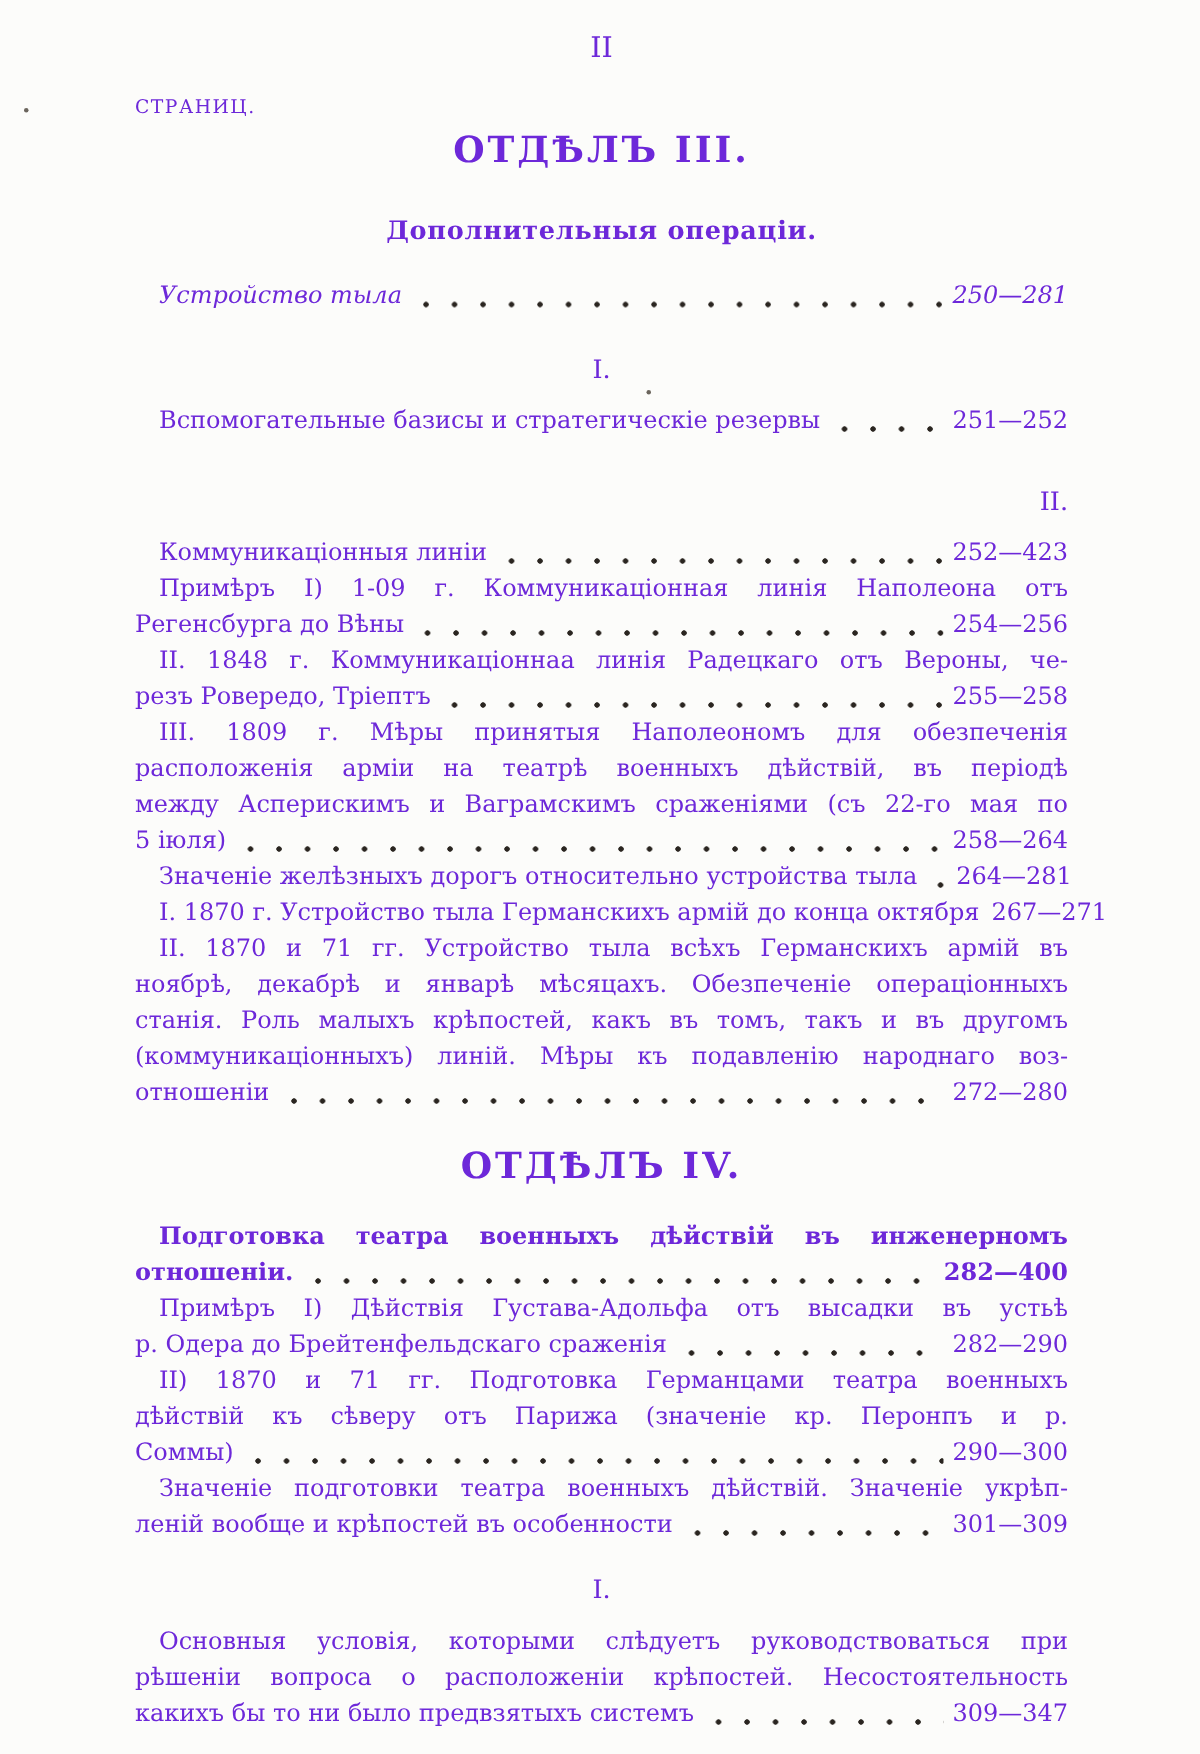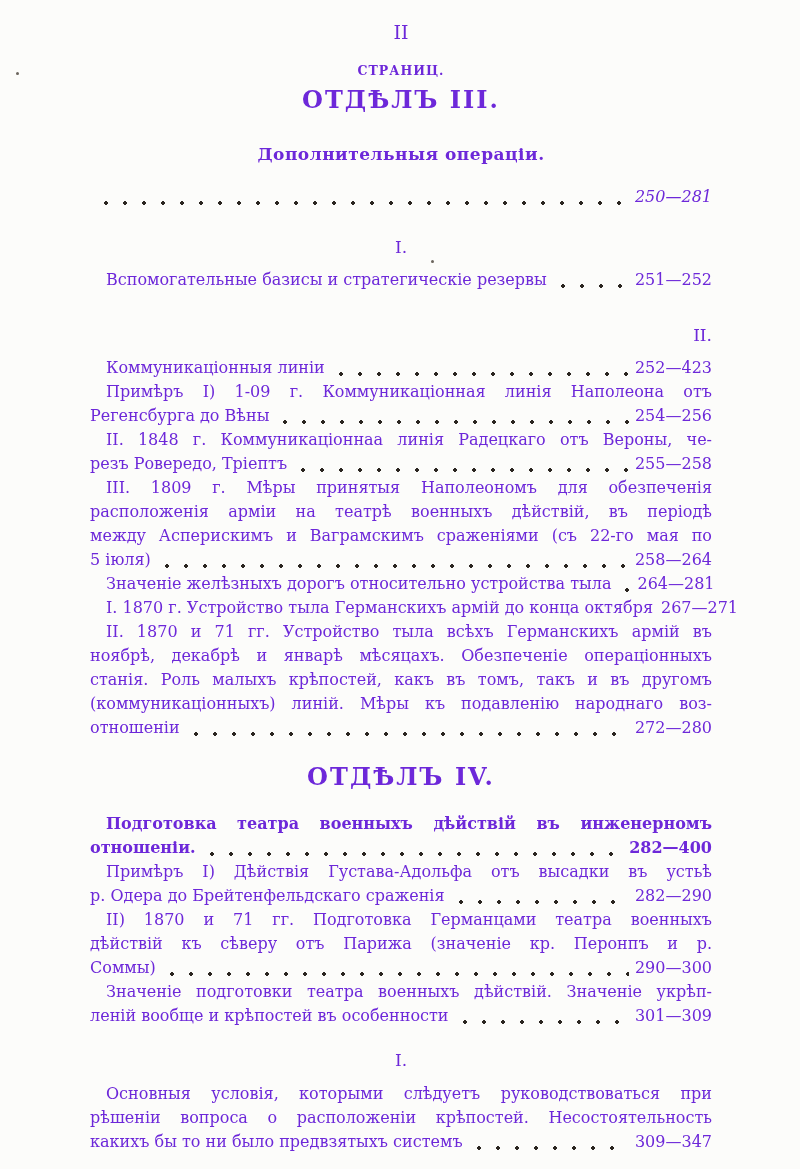--- a/index.html
+++ b/index.html
@@ -19,24 +19,24 @@
     font-family: "DejaVu Serif", "Liberation Serif", serif;
     overflow: hidden;
   }
   .folio {
     text-align: center;
     font-size: 19px;
     line-height: 24px;
   }
   .col-header {
     margin-top: 19px;
-    text-align: center;
+    text-align: left;
     font-size: 12.5px;
     line-height: 16px;
-    font-weight: bold;
+    font-weight: normal;
     letter-spacing: 1px;
   }
   .h-section {
     margin-top: 6px;
     text-align: center;
     font-size: 24px;
     line-height: 30px;
     font-weight: bold;
     letter-spacing: 2px;
   }
@@ -105,20 +105,21 @@
   <div class="speck" style="left:16px; top:72px; width:3px; height:3px;"></div>
   <div class="speck" style="left:431px; top:260px; width:3px; height:3px;"></div>
 
   <div class="folio">II</div>
   <div class="col-header">СТРАНИЦ.</div>
 
   <div class="h-section">ОТДѢЛЪ III.</div>
   <div class="h-sub">Дополнительныя операціи.</div>
 
   <div class="line flexline summary i">
+    <span class="t indent">Устройство тыла</span>
     <span class="leader"></span>
     <span class="pg">250—281</span>
   </div>
 
   <div class="h-num n1">I.</div>
 
   <div class="line flexline p1a">
     <span class="t indent">Вспомогательные базисы и стратегическіе резервы</span>
     <span class="leader"></span>
     <span class="pg">251—252</span>

